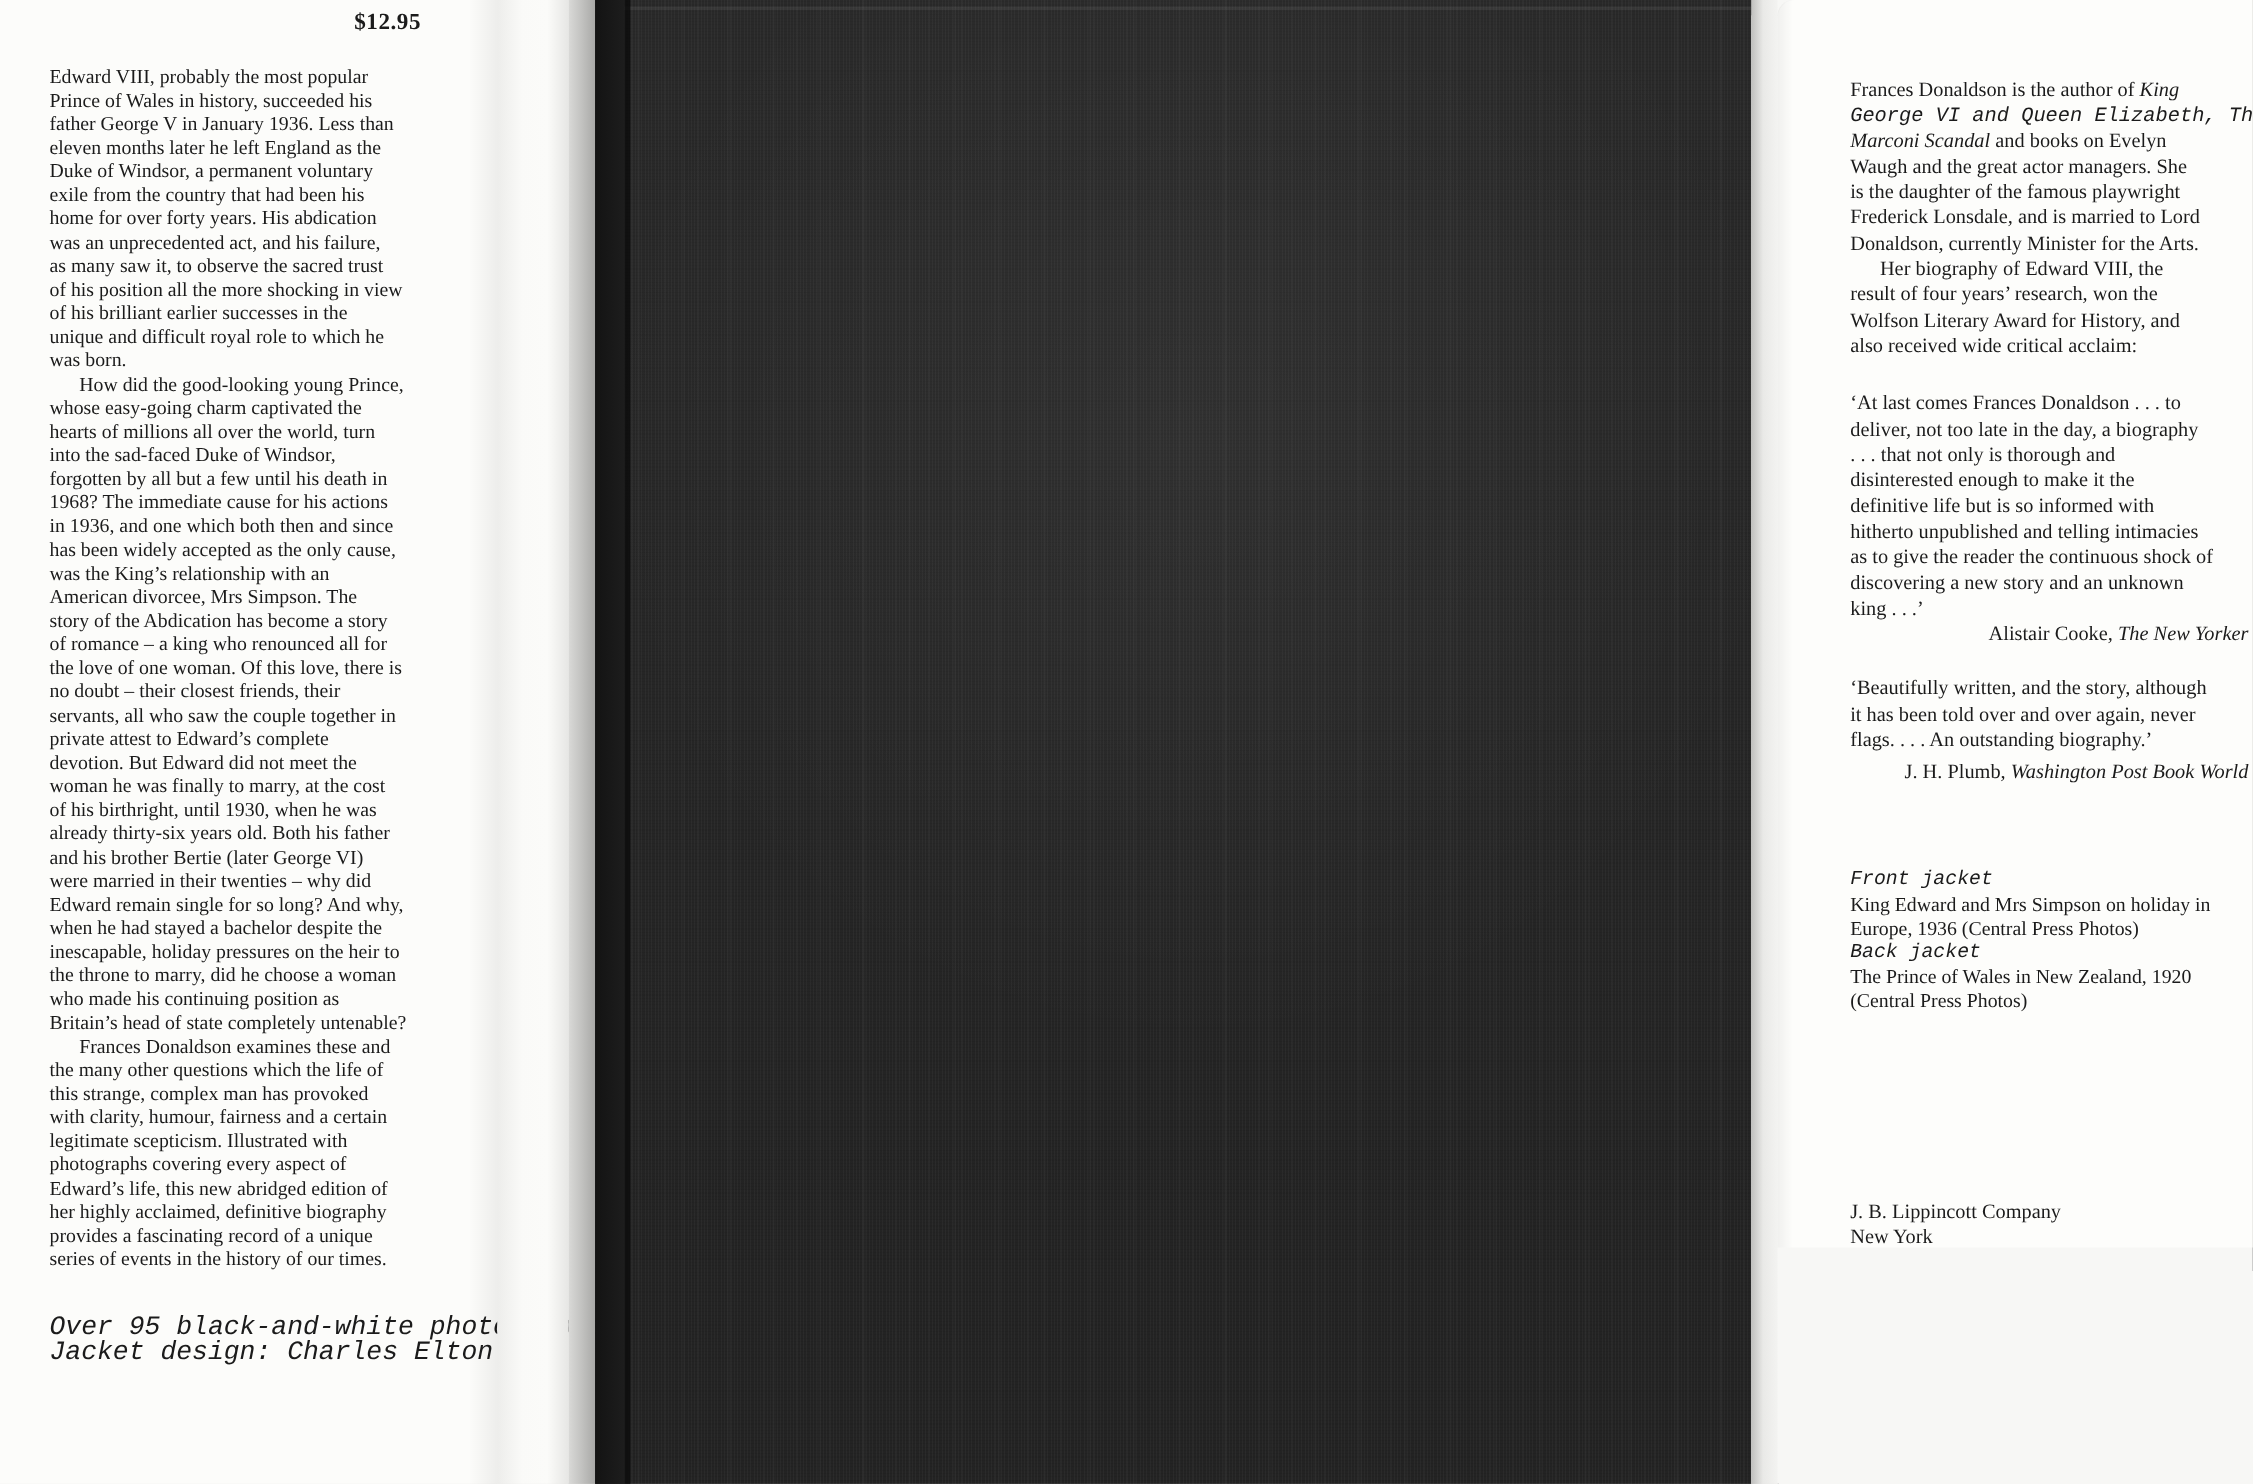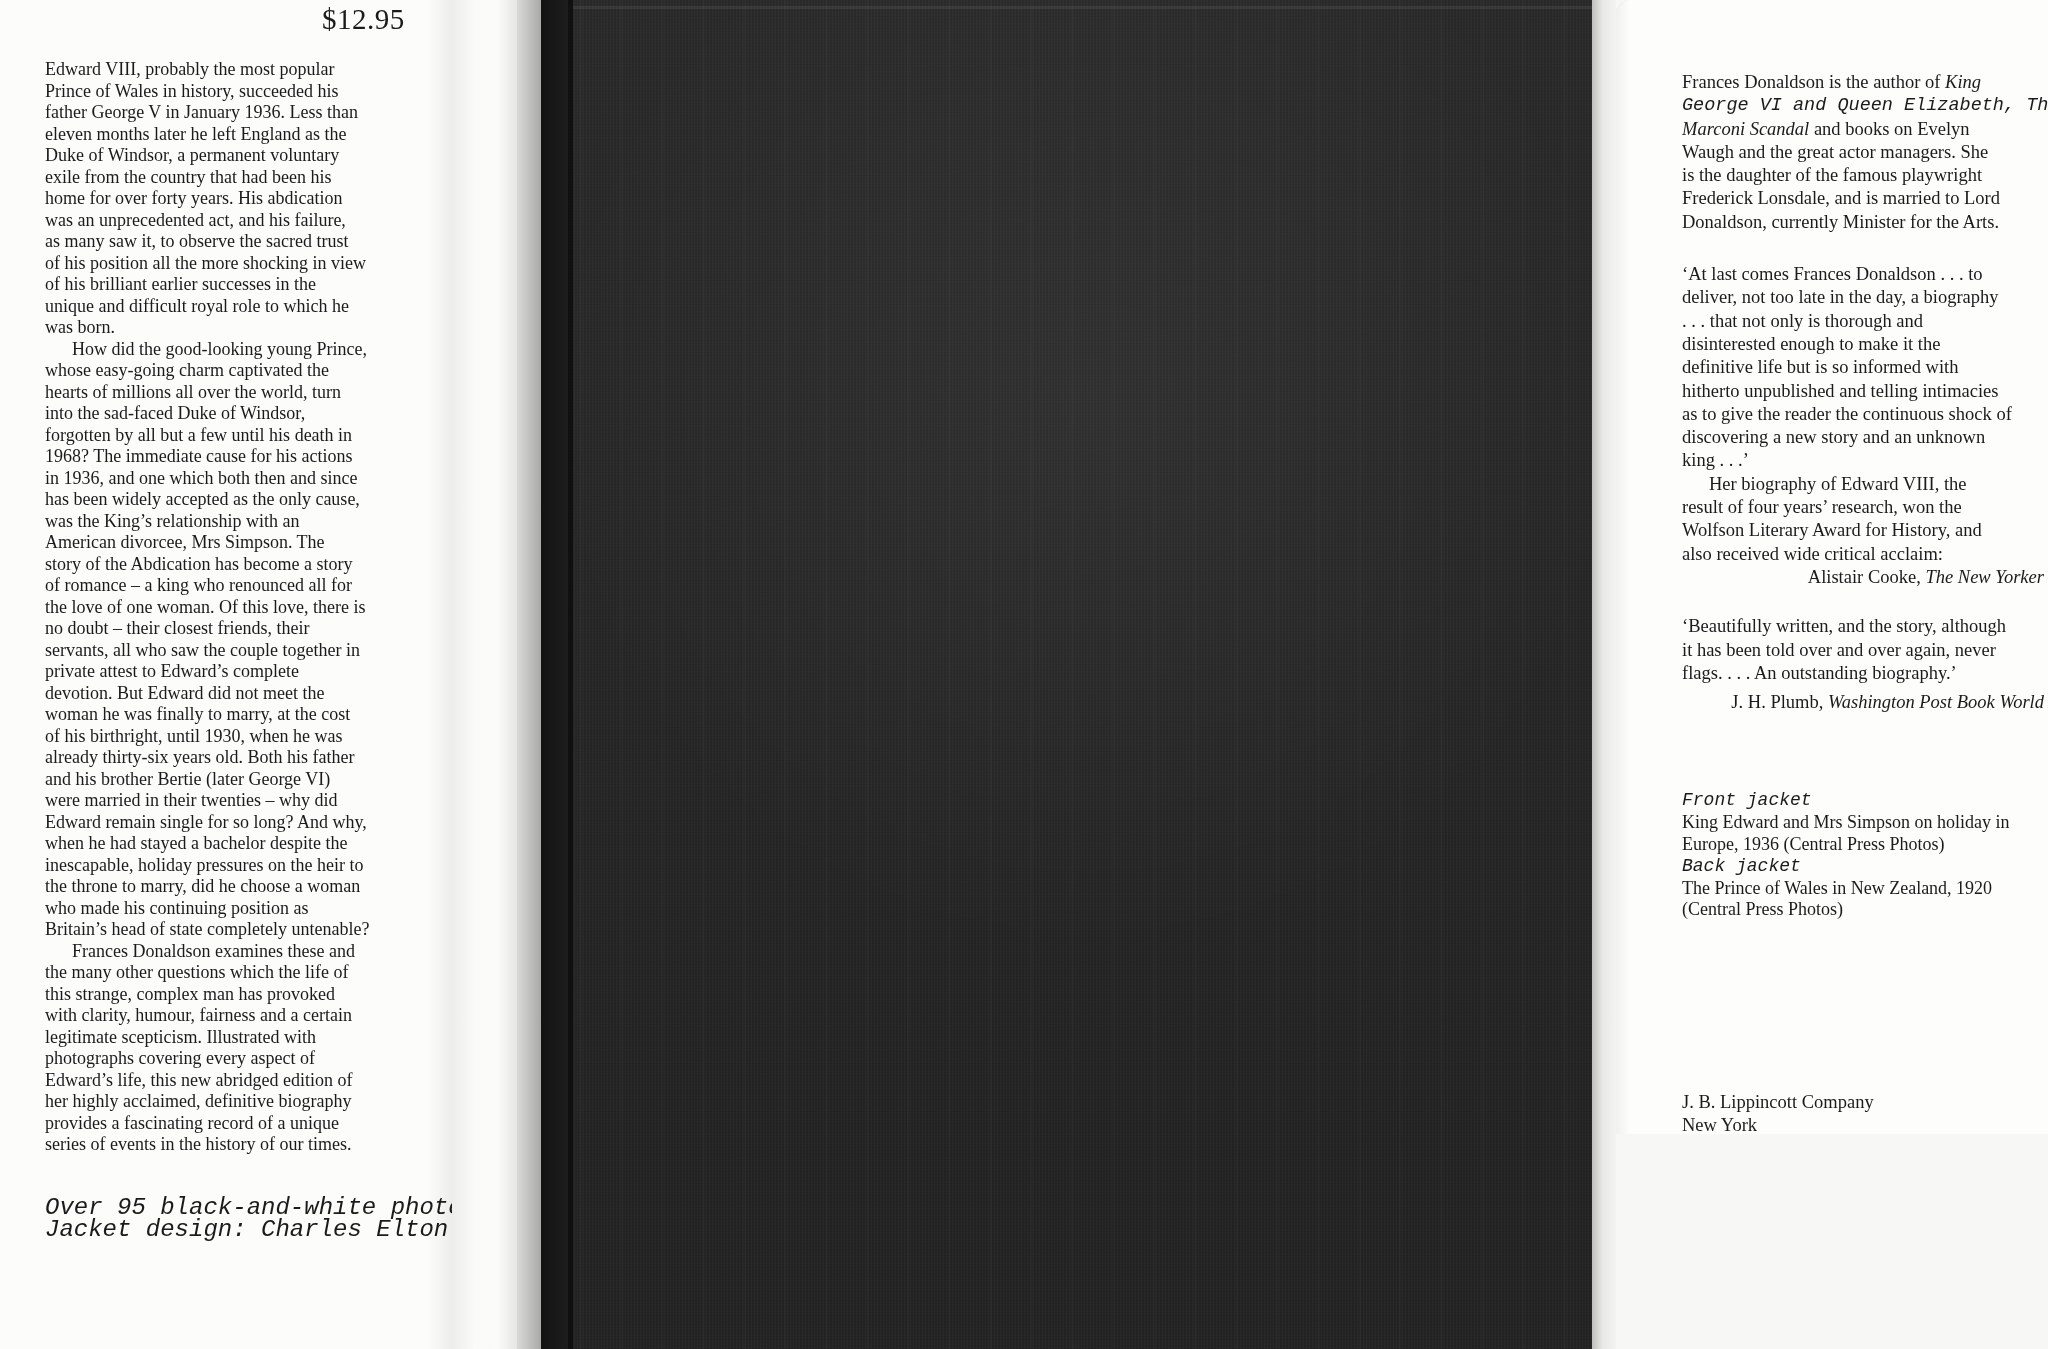--- a/index.html
+++ b/index.html
@@ -14,21 +14,21 @@
     position:absolute;left:0;top:0;width:452px;height:1349px;
     background:#fcfcfa;
     border-right:1px solid rgba(0,0,0,0.05);
   }
   .left-flap::after{
     content:"";position:absolute;right:0;top:0;width:26px;height:100%;
     background:linear-gradient(to right,rgba(0,0,0,0),rgba(0,0,0,0.06));
   }
   .price{
     position:absolute;left:322px;top:6px;
-    font-size:29px;line-height:26px;letter-spacing:0.5px;
+    font-size:21px;line-height:26px;letter-spacing:0.5px;font-weight:bold;
   }
   .left-body{
     position:absolute;left:45px;top:59px;
     font-size:18px;line-height:21.5px;white-space:nowrap;
   }
   .left-credits{
     position:absolute;left:45px;top:1197px;
     font-size:24px;line-height:22.3px;white-space:nowrap;font-style:italic;
   }
   
@@ -182,38 +182,38 @@
   <div class="right-col">
     <div class="block">
         <div class="line"><span>Frances Donaldson is the author of </span><span class="i">King</span></div>
         <div class="line italic">George VI and Queen Elizabeth, The</div>
         <div class="line"><span class="i">Marconi Scandal</span><span> and books on Evelyn</span></div>
         <div class="line">Waugh and the great actor managers. She</div>
         <div class="line">is the daughter of the famous playwright</div>
         <div class="line">Frederick Lonsdale, and is married to Lord</div>
         <div class="line">Donaldson, currently Minister for the Arts.</div>
       </div>
+    <div class="block">
+        <div class="line indent">Her biography of Edward VIII, the</div>
+        <div class="line">result of four years’ research, won the</div>
+        <div class="line">Wolfson Literary Award for History, and</div>
+        <div class="line">also received wide critical acclaim:</div>
+      </div>
     <div class="block m-quote1">
         <div class="line">‘At last comes Frances Donaldson . . . to</div>
         <div class="line">deliver, not too late in the day, a biography</div>
         <div class="line">. . . that not only is thorough and</div>
         <div class="line">disinterested enough to make it the</div>
         <div class="line">definitive life but is so informed with</div>
         <div class="line">hitherto unpublished and telling intimacies</div>
         <div class="line">as to give the reader the continuous shock of</div>
         <div class="line">discovering a new story and an unknown</div>
         <div class="line">king . . .’</div>
       </div>
     <div class="block">
-        <div class="line indent">Her biography of Edward VIII, the</div>
-        <div class="line">result of four years’ research, won the</div>
-        <div class="line">Wolfson Literary Award for History, and</div>
-        <div class="line">also received wide critical acclaim:</div>
-      </div>
-    <div class="block">
         <div class="line right"><span>Alistair Cooke, </span><span class="i">The New Yorker</span></div>
       </div>
     <div class="block m-quote2">
         <div class="line">‘Beautifully written, and the story, although</div>
         <div class="line">it has been told over and over again, never</div>
         <div class="line">flags. . . . An outstanding biography.’</div>
       </div>
     <div class="block m-attrib2">
         <div class="line right"><span>J. H. Plumb, </span><span class="i">Washington Post Book World</span></div>
       </div>

